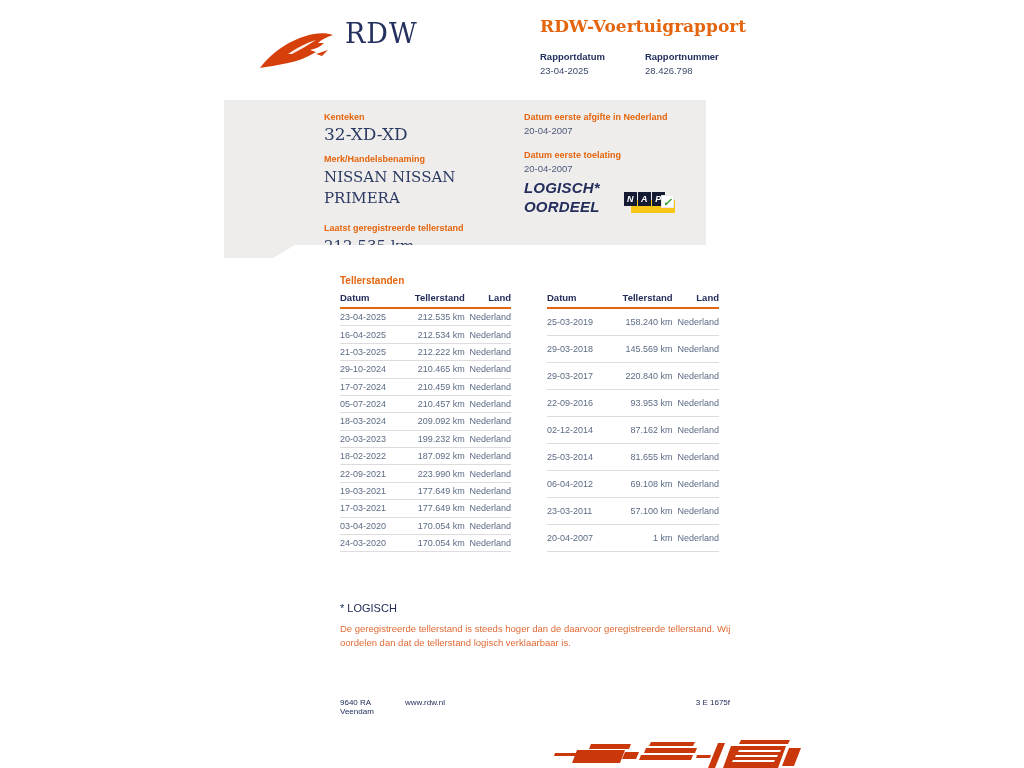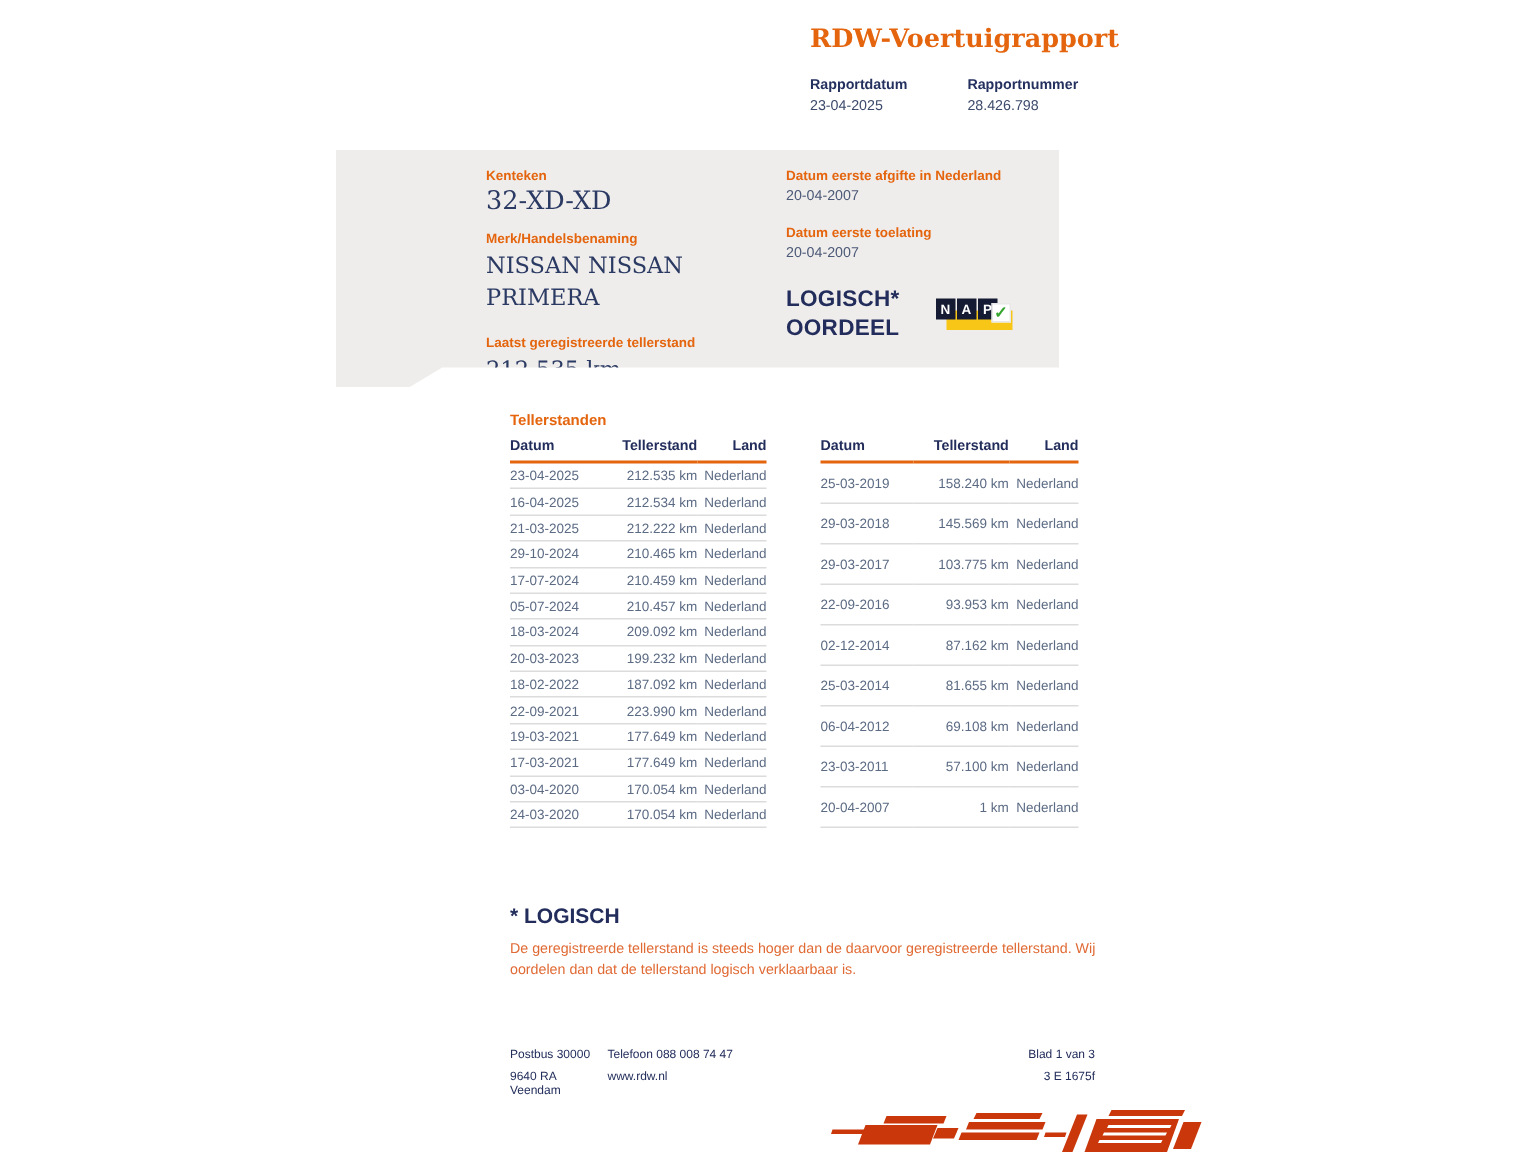--- a/index.html
+++ b/index.html
@@ -26,21 +26,21 @@
     background: #efedec;
     clip-path: polygon(0 0, 100% 0, 100% 91.8%, 14.7% 91.8%, 10.2% 100%, 0 100%);
   }
   .vp-left { position: absolute; left: 100px; top: 12px; width: 190px; }
   .vp-right { position: absolute; left: 300px; top: 12px; width: 175px; }
   .field-label { font-size: 9px; font-weight: bold; color: #e4650e; margin-top: 10px; }
   .field-label:first-child { margin-top: 0; }
   .field-value-lg { font-family: "DejaVu Serif", serif; font-size: 17px; color: #2b3a63; margin-top: 2px; }
   .field-value-md { font-family: "DejaVu Serif", serif; font-size: 15px; color: #2b3a63; margin-top: 3px; line-height: 21px; }
   .field-value-sm { font-size: 9.5px; color: #4c5a78; margin-top: 3px; }
-  .verdict-row { display: flex; margin-top: 16px; align-items: center; }
+  .verdict-row { display: flex; margin-top: 4px; align-items: flex-end; font-style: italic; }
   .verdict-big { font-size: 15px; font-weight: bold; color: #222d5b; line-height: 19px; letter-spacing: 0.2px; }
 
   
   .nap { position: relative; width: 52px; height: 26px; margin-left: 24px; margin-top: 2px; }
   .nap-yellow { position: absolute; left: 7px; top: 10px; width: 44px; height: 13px; background: #f7c617; }
   .nap-letter { position: absolute; top: 2px; width: 13px; height: 14px; background: #141b33; color: #ffffff;
     font-size: 9px; font-weight: bold; text-align: center; line-height: 14px; }
   .nap-n { left: 0; } .nap-a { left: 14px; } .nap-p { left: 28px; }
   .nap-check { position: absolute; left: 37px; top: 5px; width: 13px; height: 13px; background: #ffffff;
     border: 1px solid #e8e8e8; color: #35a52f; font-size: 11px; font-weight: bold; line-height: 12px; text-align: center; }
@@ -54,38 +54,46 @@
   .tbl-right { width: 172px; margin-top: 0; }
   th { font-size: 9.5px; font-weight: bold; color: #222d5b; text-align: left; padding: 0 0 4px 0; border-bottom: 2px solid #e4650e; }
   th.num, td.num { text-align: right; }
   td { font-size: 9px; color: #5c6b84; padding: 3.2px 0; border-bottom: 1px solid #dcdcdc; }
   .col-datum { width: 36%; }
   .col-teller { width: 37%; }
   .col-land { width: 27%; }
 
   
   .verdict-section { position: absolute; left: 340px; top: 602px; width: 392px; }
-  .verdict-title { font-size: 14px; font-weight: bold; color: #222d5b; }
+  .verdict-title { font-size: 11px; font-weight: normal; color: #222d5b; }
   .verdict-text { font-size: 9.5px; color: #e06a34; line-height: 14px; margin-top: 8px; }
 
   
   .footer { position: absolute; left: 340px; top: 698px; width: 390px; font-size: 8px; color: #222d5b; }
   .footer-row { display: flex; margin-bottom: 6px; }
   .f-col1 { width: 65px; }
   .f-col2 { width: 255px; }
   .f-col3 { width: 70px; text-align: right; }
 
   
   .stripes { position: absolute; left: 543px; top: 738px; width: 262px; height: 30px; }
 </style>
 </head>
 <body>
 
 <div class="page">
 
+  <div class="logo-block">
+    <svg class="logo-bird" viewBox="0 0 78 48" xmlns="http://www.w3.org/2000/svg">
+      <path fill="#d63f0a" d="M2,42 C14,26 34,12 56,8 C62,7 70,7 75,9 C68,11 63,14 60,17 L66,17 C62,21 57,23 52,24 L58,26 C50,31 40,35 30,37 C20,39 9,41 2,42 Z"></path>
+      <path fill="#ffffff" d="M30,28 C38,22 48,17 58,14 C50,19 42,24 34,28 Z" opacity="0.9"></path>
+      <path fill="#d63f0a" d="M58,28 L70,24 L64,30 Z"></path>
+    </svg>
+    <span class="logo-text">RDW</span>
+  </div>
 
   <div class="title-block">
     <div class="report-title">RDW-Voertuigrapport</div>
     <div class="meta">
       <div class="meta-col">
         <div class="meta-label">Rapportdatum</div>
         <div class="meta-value">23-04-2025</div>
       </div>
       <div class="meta-col second">
         <div class="meta-label">Rapportnummer</div>
@@ -232,21 +240,21 @@
               <td class="num">158.240 km</td>
               <td class="num">Nederland</td>
             </tr>
             <tr>
               <td>29-03-2018</td>
               <td class="num">145.569 km</td>
               <td class="num">Nederland</td>
             </tr>
             <tr>
               <td>29-03-2017</td>
-              <td class="num">103.775 km</td>
+              <td class="num">220.840 km</td>
               <td class="num">Nederland</td>
             </tr>
             <tr>
               <td>22-09-2016</td>
               <td class="num">93.953 km</td>
               <td class="num">Nederland</td>
             </tr>
             <tr>
               <td>02-12-2014</td>
               <td class="num">87.162 km</td>
@@ -276,25 +284,20 @@
       </table>
     </div>
   </div>
 
   <div class="verdict-section">
     <div class="verdict-title">* LOGISCH</div>
     <div class="verdict-text">De geregistreerde tellerstand is steeds hoger dan de daarvoor geregistreerde tellerstand. Wij oordelen dan dat de tellerstand logisch verklaarbaar is.</div>
   </div>
 
   <div class="footer">
-    <div class="footer-row">
-      <div class="f-col1">Postbus 30000</div>
-      <div class="f-col2">Telefoon 088 008 74 47</div>
-      <div class="f-col3">Blad 1 van 3</div>
-    </div>
     <div class="footer-row">
       <div class="f-col1">9640 RA Veendam</div>
       <div class="f-col2">www.rdw.nl</div>
       <div class="f-col3">3 E 1675f</div>
     </div>
   </div>
 
   <svg class="stripes" viewBox="0 0 262 30" xmlns="http://www.w3.org/2000/svg">
     <g fill="#c9370a">
       <polygon points="12,15 42,15 41,18 11,18"></polygon>

